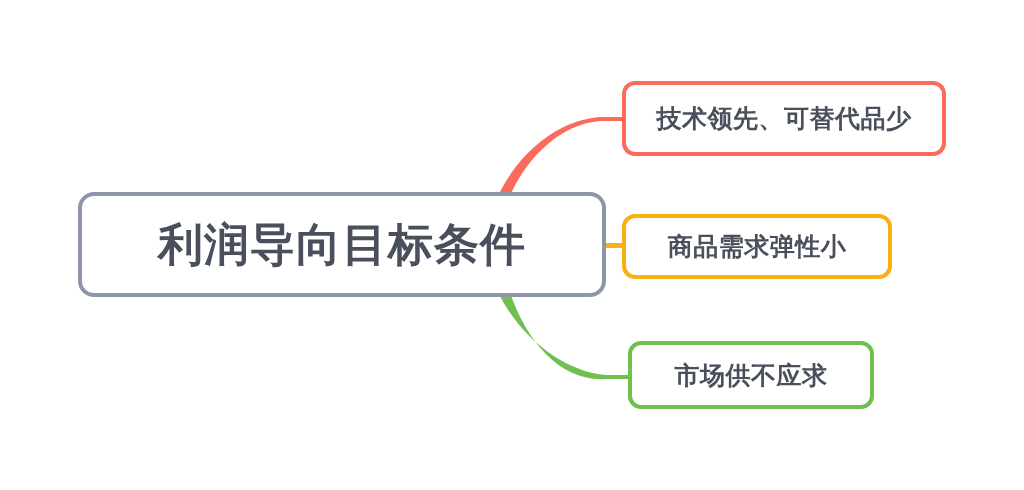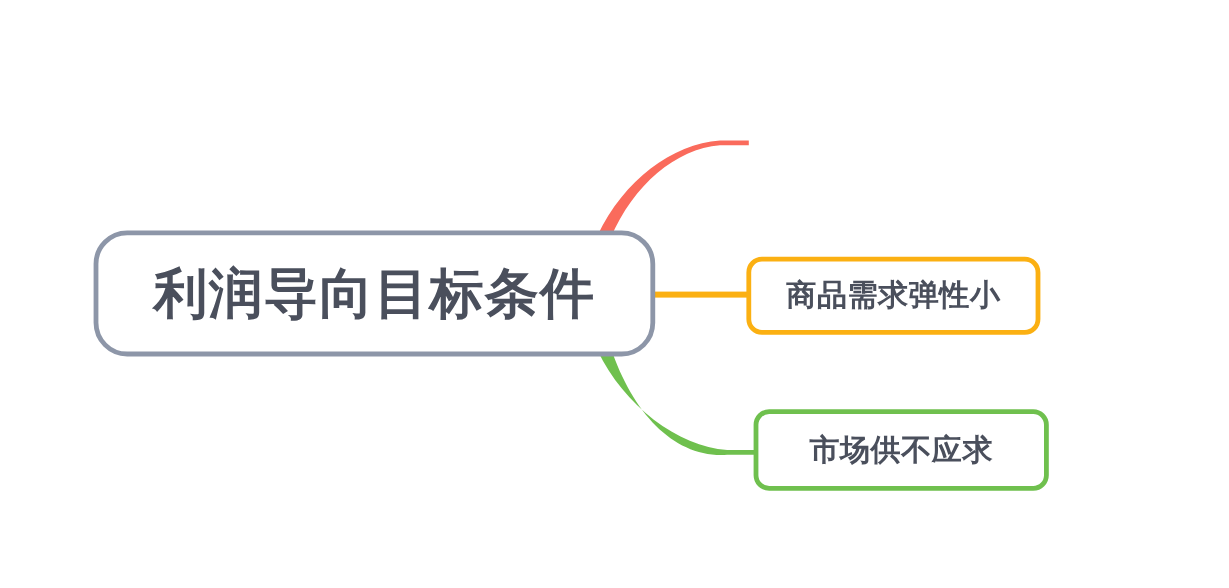--- a/index.html
+++ b/index.html
@@ -48,24 +48,24 @@
     font-weight: bold;
     white-space: nowrap;
     letter-spacing: 0.5px;
     line-height: 1;
   }
 
   
   #root-node {
     left: 78px;
     top: 192px;
-    width: 468px;
+    width: 528px;
     height: 105px;
     border: 4px solid #8d96a8;
-    border-radius: 28px;
+    border-radius: 16px;
   }
   #root-node .node-label {
     font-size: 45px;
     letter-spacing: 1px;
   }
 
   
   .child-node {
     border-width: 4px;
     border-style: solid;
@@ -78,21 +78,21 @@
   #child-node-0 {
     left: 622px;
     top: 81px;
     width: 324px;
     height: 75px;
     border-color: #fa6b5c;
   }
   #child-node-1 {
     left: 622px;
     top: 214px;
-    width: 245px;
+    width: 270px;
     height: 65px;
     border-color: #fbb012;
   }
   #child-node-2 {
     left: 628px;
     top: 341px;
     width: 246px;
     height: 68px;
     border-color: #6fc04e;
   }
@@ -118,20 +118,23 @@
              L 630,375
              L 630,379
              L 606,379
              C 563,382 528,346 509,290 Z" fill="#6fc04e"></path>
   </svg>
 
   <div class="node" id="root-node">
     <span class="node-label">利润导向目标条件</span>
   </div>
 
+  <div class="node child-node" id="child-node-0">
+    <span class="node-label">技术领先、可替代品少</span>
+  </div>
 
   <div class="node child-node" id="child-node-1">
     <span class="node-label">商品需求弹性小</span>
   </div>
 
   <div class="node child-node" id="child-node-2">
     <span class="node-label">市场供不应求</span>
   </div>
 
 </div>

